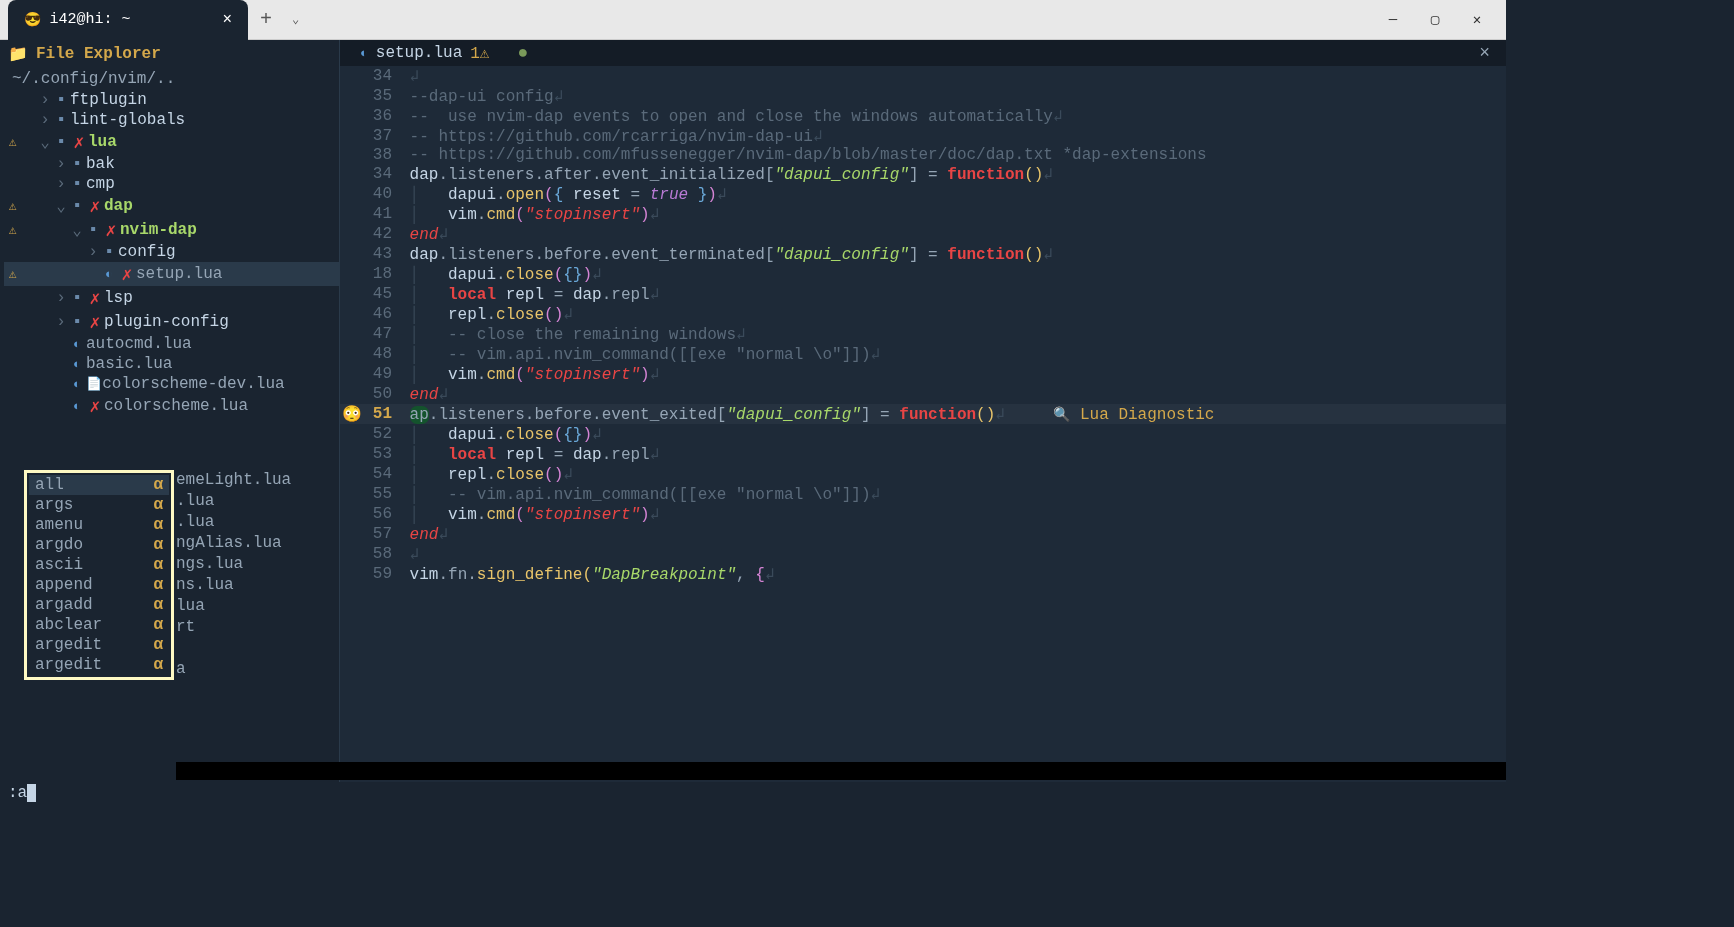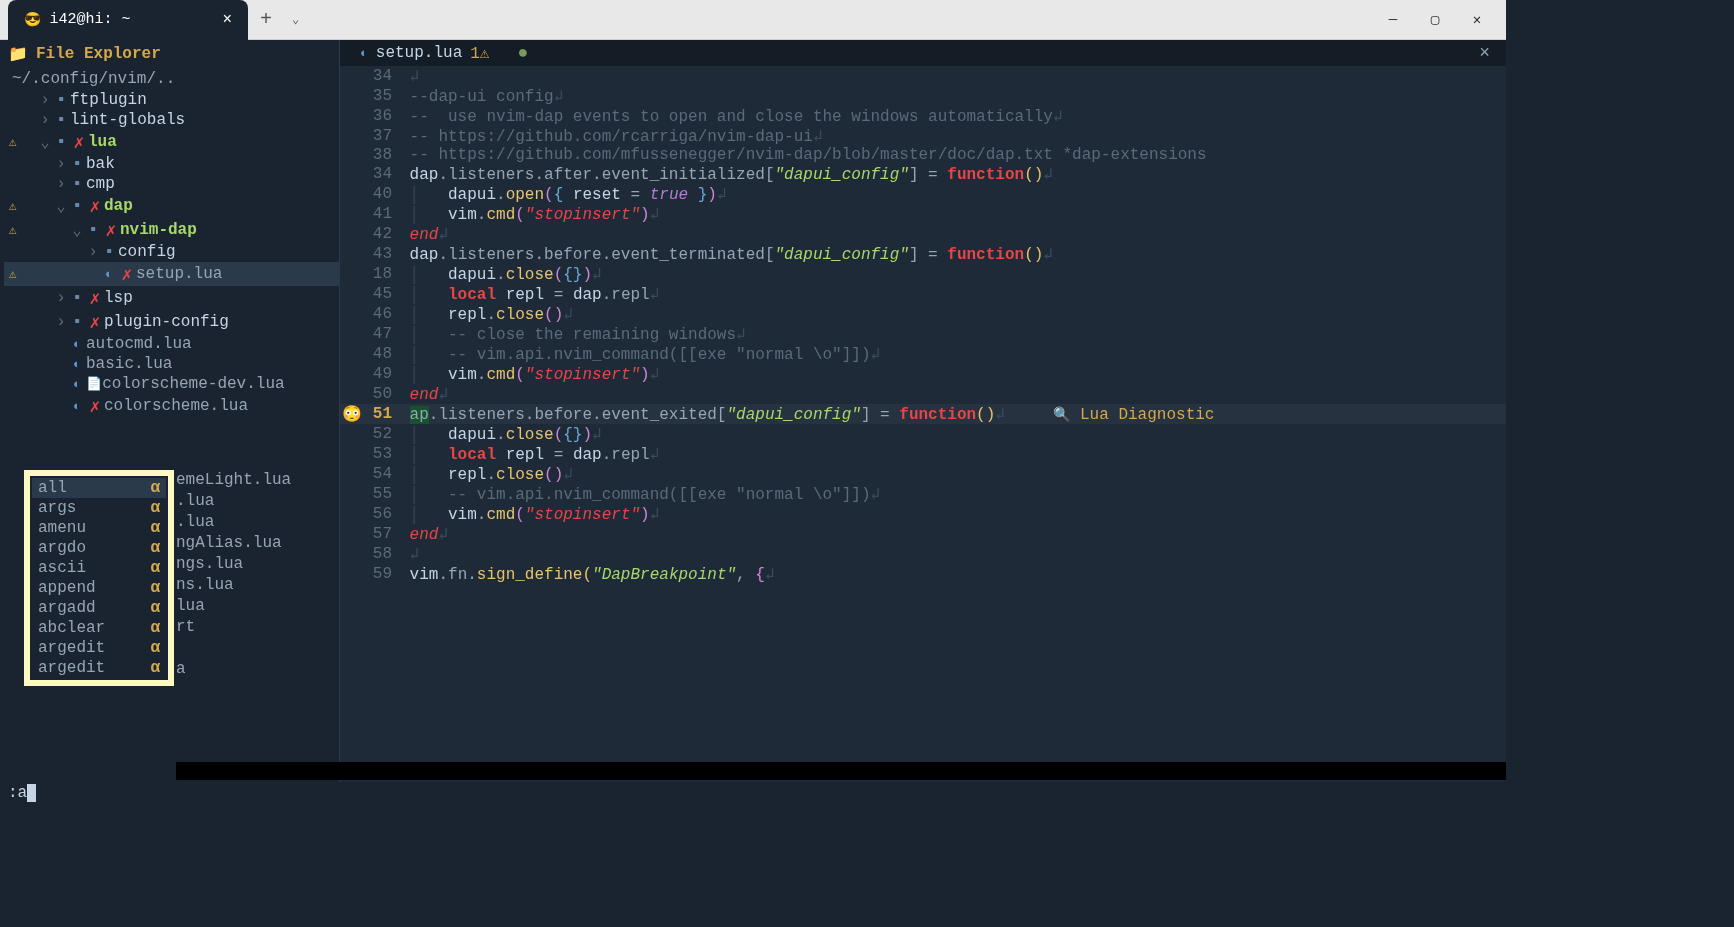--- a/index.html
+++ b/index.html
@@ -77,21 +77,21 @@
 .tree-name.active { color: #a8d86a; font-weight: bold; }
 .tree-name.lua { color: #95a5b5; }
 .tree-item.selected { background: #2a3a4a; }
 .tree-doc-icon { font-size: 13px; }
 
 .completion-popup {
   position: absolute;
   left: 24px;
   top: 430px;
   background: #1a2430;
-  border: 6px solid #fef9c3;
+  border: 3px solid #fef9c3;
   z-index: 10;
   width: 150px;
   padding: 2px;
 }
 .completion-item {
   display: flex;
   justify-content: space-between;
   padding: 1px 6px;
   color: #95a5b5;
 }
@@ -142,21 +142,21 @@
 .c-string { color: #a8d86a; font-style: italic; }
 .c-string2 { color: #e84545; font-style: italic; }
 .c-keyword { color: #e84545; font-weight: bold; }
 .c-keyword2 { color: #e84545; font-style: italic; }
 .c-bool { color: #b87ad4; font-style: italic; }
 .c-brace-y { color: #e8c46a; }
 .c-brace-p { color: #d484d4; }
 .c-brace-b { color: #6aa8d8; }
 .c-eol { color: #3a4a5a; }
 .c-indent { color: #3a4a5a; }
-.c-sel { background: #14532d; }
+.c-sel { background: #14532d; border-radius: 7px; }
 .diagnostic { color: #d4a84b; }
 .diagnostic-icon { font-size: 14px; }
 .line51-emoji { font-size: 16px; }
 
 .cmdline {
   position: absolute;
   bottom: 0;
   left: 0;
   right: 0;
   background: #1a2430;

